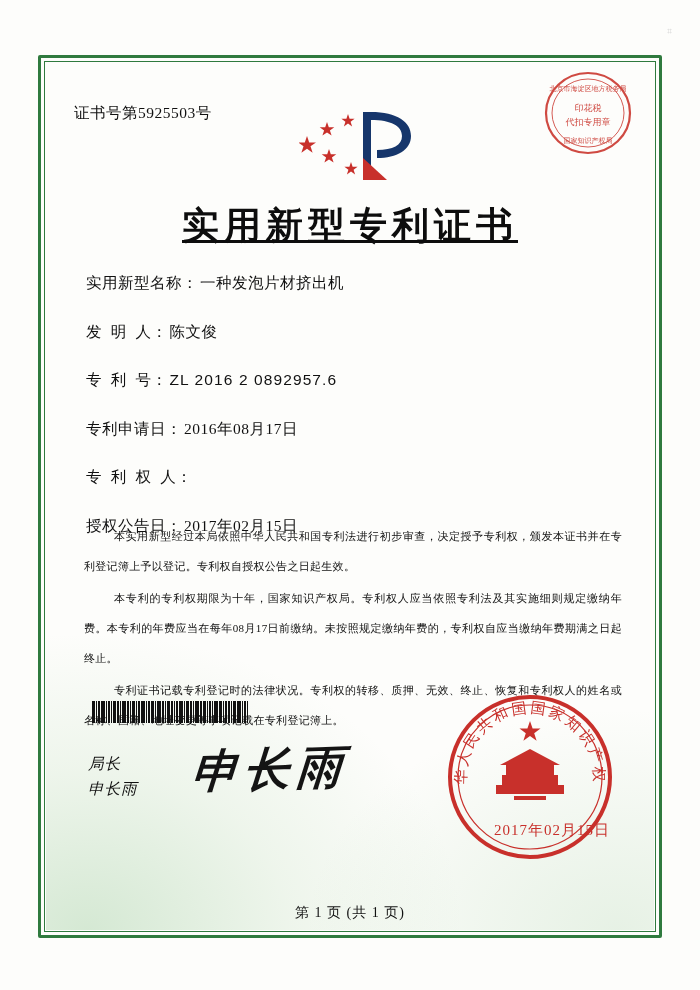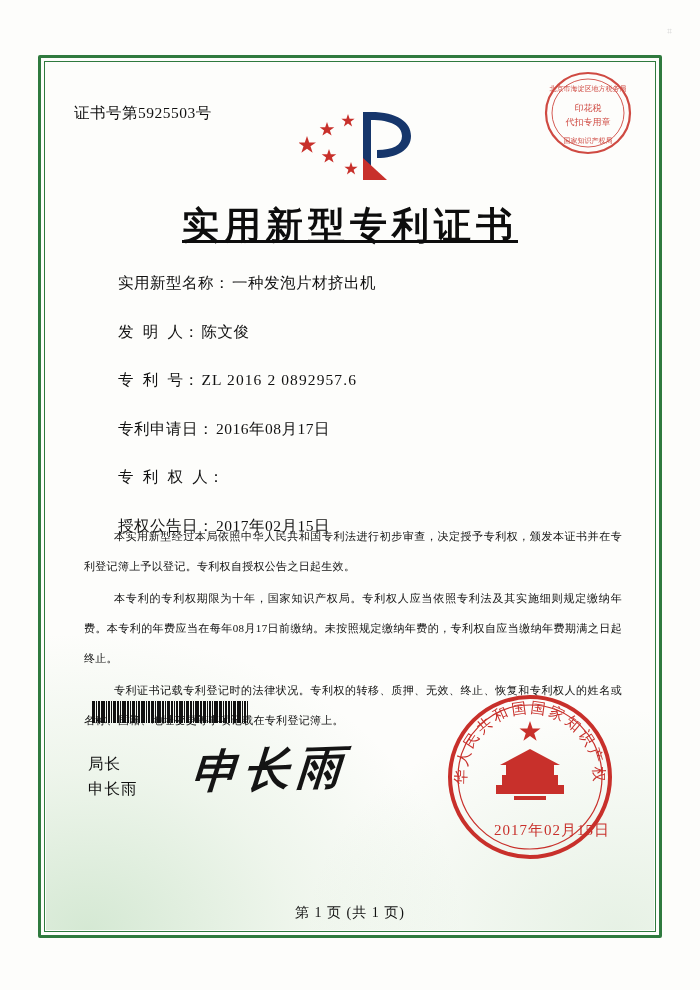--- a/index.html
+++ b/index.html
@@ -118,32 +118,31 @@
     left: 42px;
     top: 212px;
     right: 30px;
   }
   .field-row {
     display: flex;
     align-items: baseline;
     margin-bottom: 27.5px;
     font-size: 15.5px;
     color: #111;
-    margin-left: 32px;
   }
   .field-label {
     white-space: pre;
     letter-spacing: 0.5px;
   }
   .field-value {
     letter-spacing: 0.5px;
     margin-left: 2px;
   }
   .field-value.mono {
-    font-family: Liberation Serif, serif;
+    font-family: Liberation Sans, sans-serif;
     letter-spacing: 1.1px;
   }
 
   
   .paras {
     position: absolute;
     left: 40px;
     right: 34px;
     top: 460px;
     font-size: 11px;
@@ -175,20 +174,21 @@
 
   
   .sig-label {
     position: absolute;
     left: 44px;
     top: 690px;
     font-size: 15.5px;
     line-height: 25px;
     letter-spacing: 1px;
     color: #111;
+    font-style: italic;
   }
   .sig-hand {
     position: absolute;
     left: 148px;
     top: 678px;
     font-size: 46px;
     font-family: "DejaVu Serif", serif;
     font-style: italic;
     font-weight: bold;
     color: #141414;

